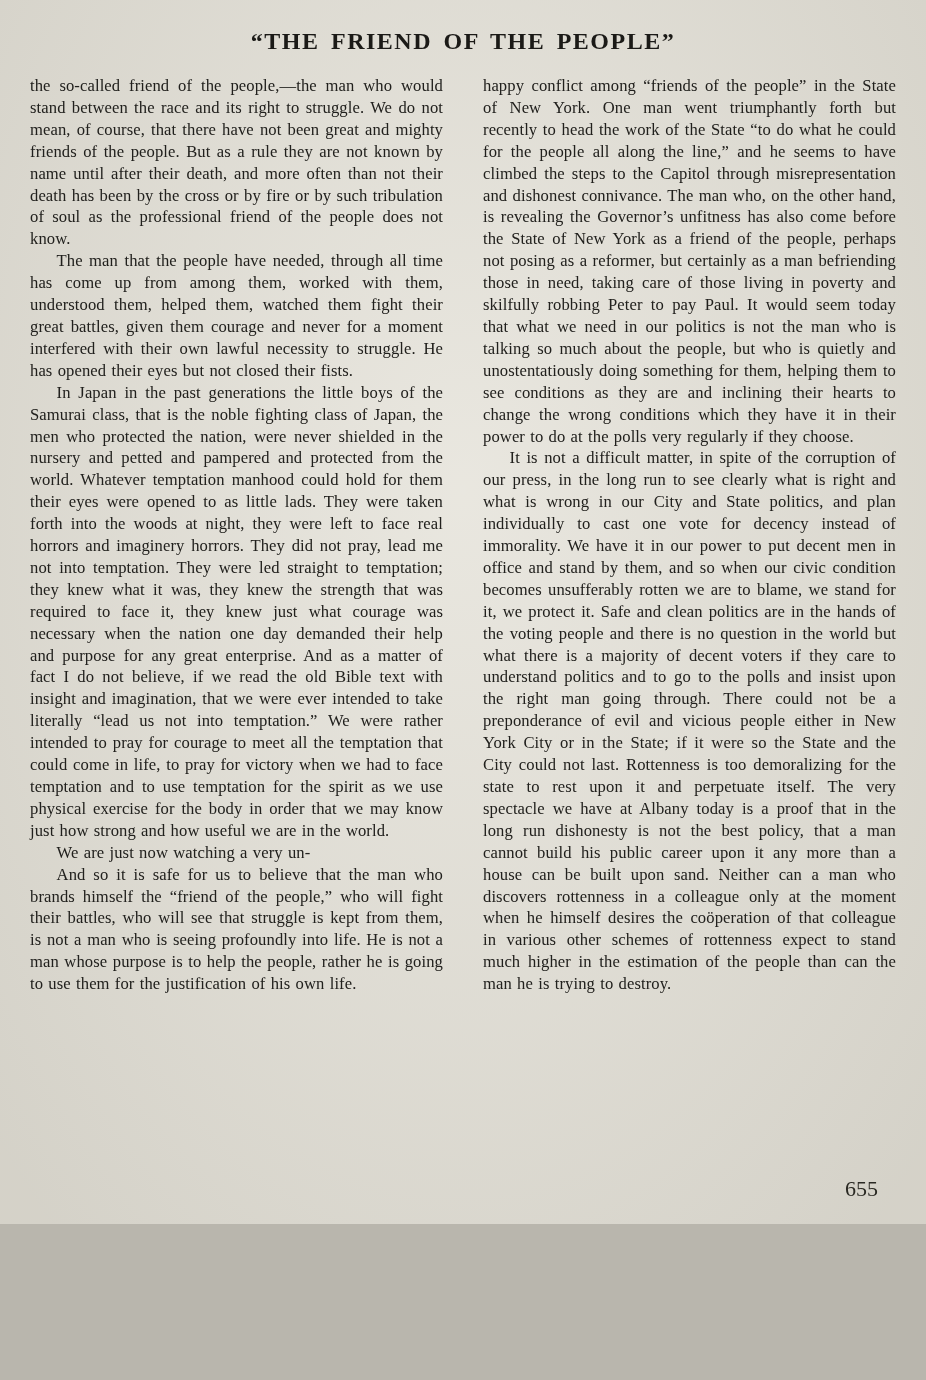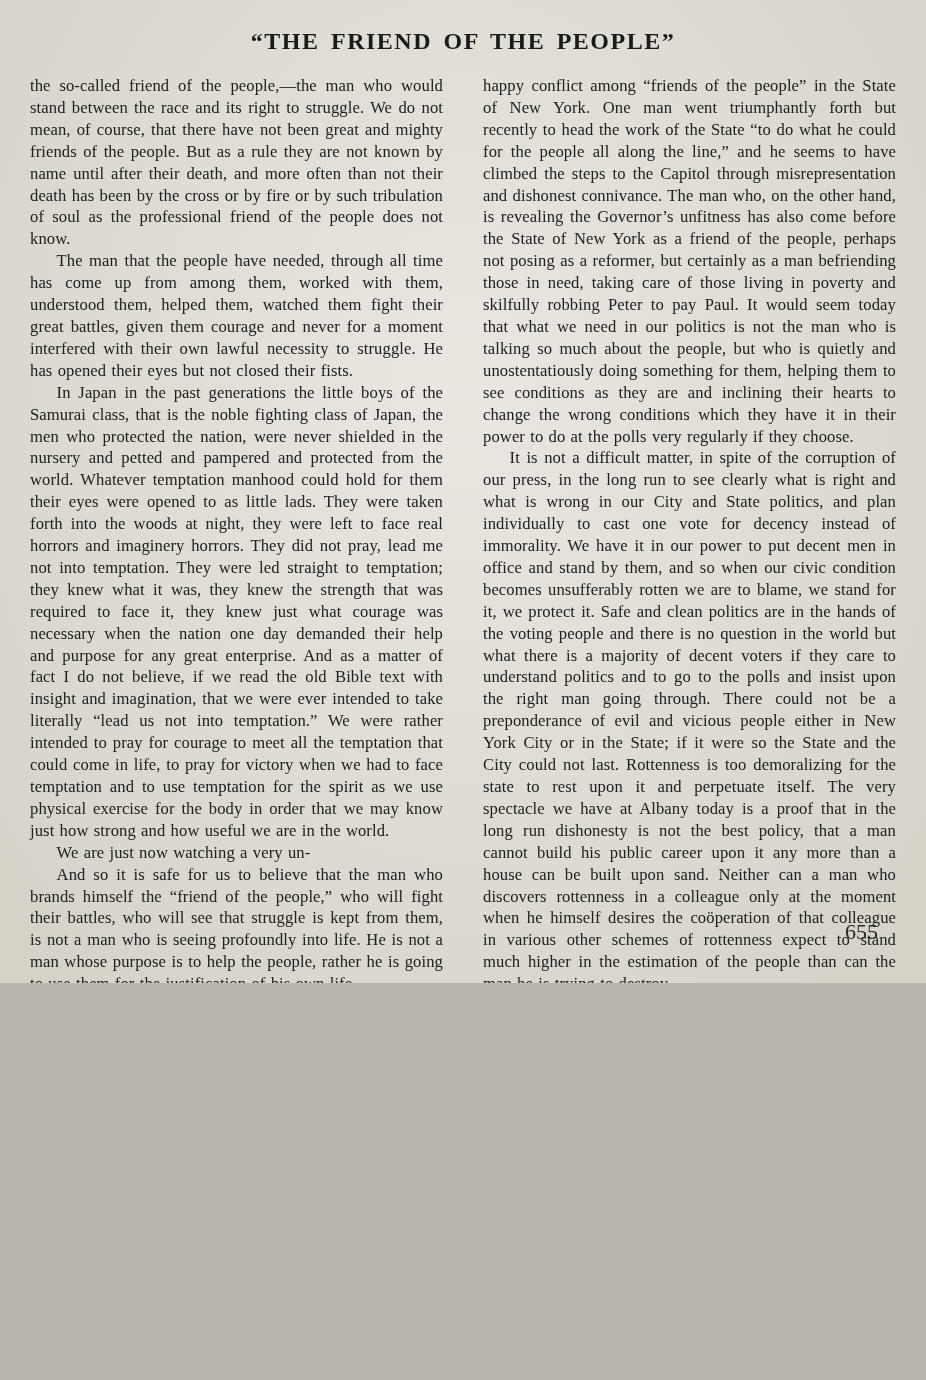--- a/index.html
+++ b/index.html
@@ -3,21 +3,21 @@
 <meta charset="utf-8">
 <style>
   html, body {
     margin: 0;
     padding: 0;
     background: #b9b6ad;
   }
   .page {
     position: relative;
     width: 926px;
-    height: 983px;
+    height: 1224px;
     margin: 0 auto;
     background:
       radial-gradient(ellipse at 50% 40%, rgba(255,255,255,0.25), rgba(0,0,0,0.06) 95%),
       #e2dfd5;
     box-sizing: border-box;
     padding: 18px 30px 0 30px;
     overflow: hidden;
     font-family: "Liberation Serif", "DejaVu Serif", serif;
     color: #21201d;
   }
@@ -46,21 +46,21 @@
     text-indent: 1.6em;
     letter-spacing: 0.1px;
     word-spacing: 1px;
   }
   .para.no-indent {
     text-indent: 0;
   }
   .page-number {
     position: absolute;
     right: 48px;
-    bottom: 38px;
+    bottom: 22px;
     font-size: 22px;
     color: #2a2923;
   }
 </style>
 </head>
 <body>
 
 <div class="page">
 
   <h1 class="title">“THE FRIEND OF THE PEOPLE”</h1>

